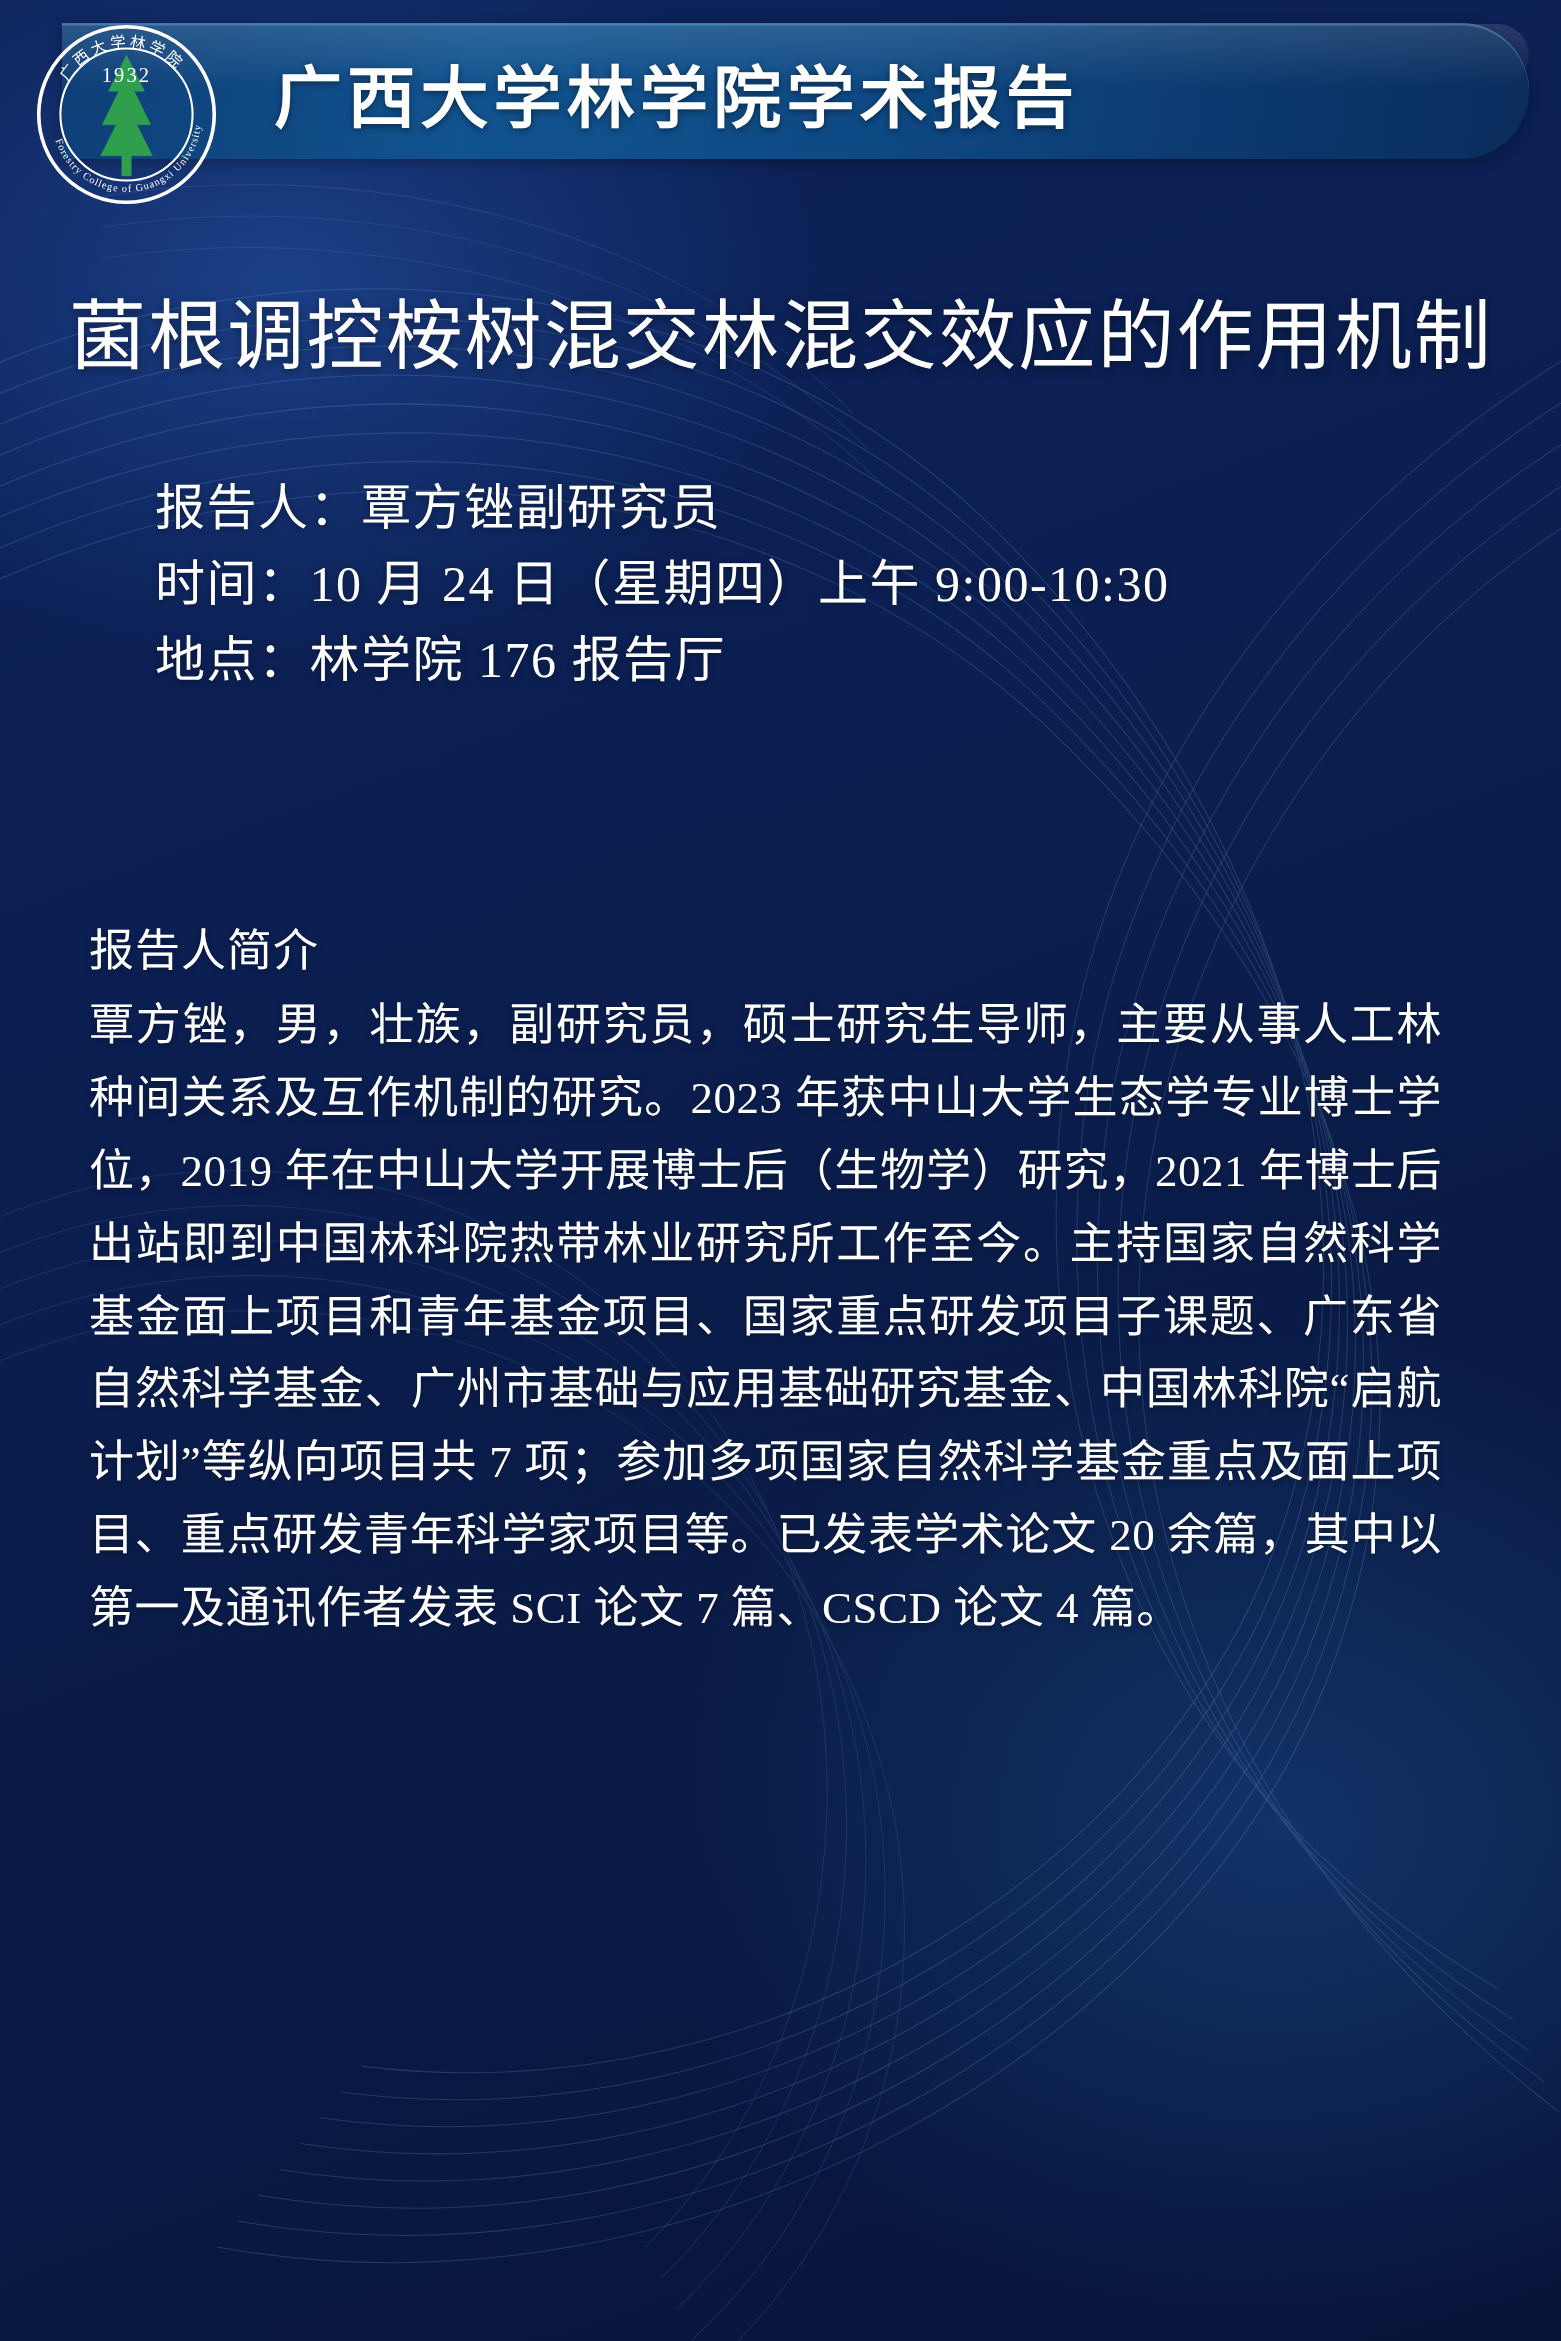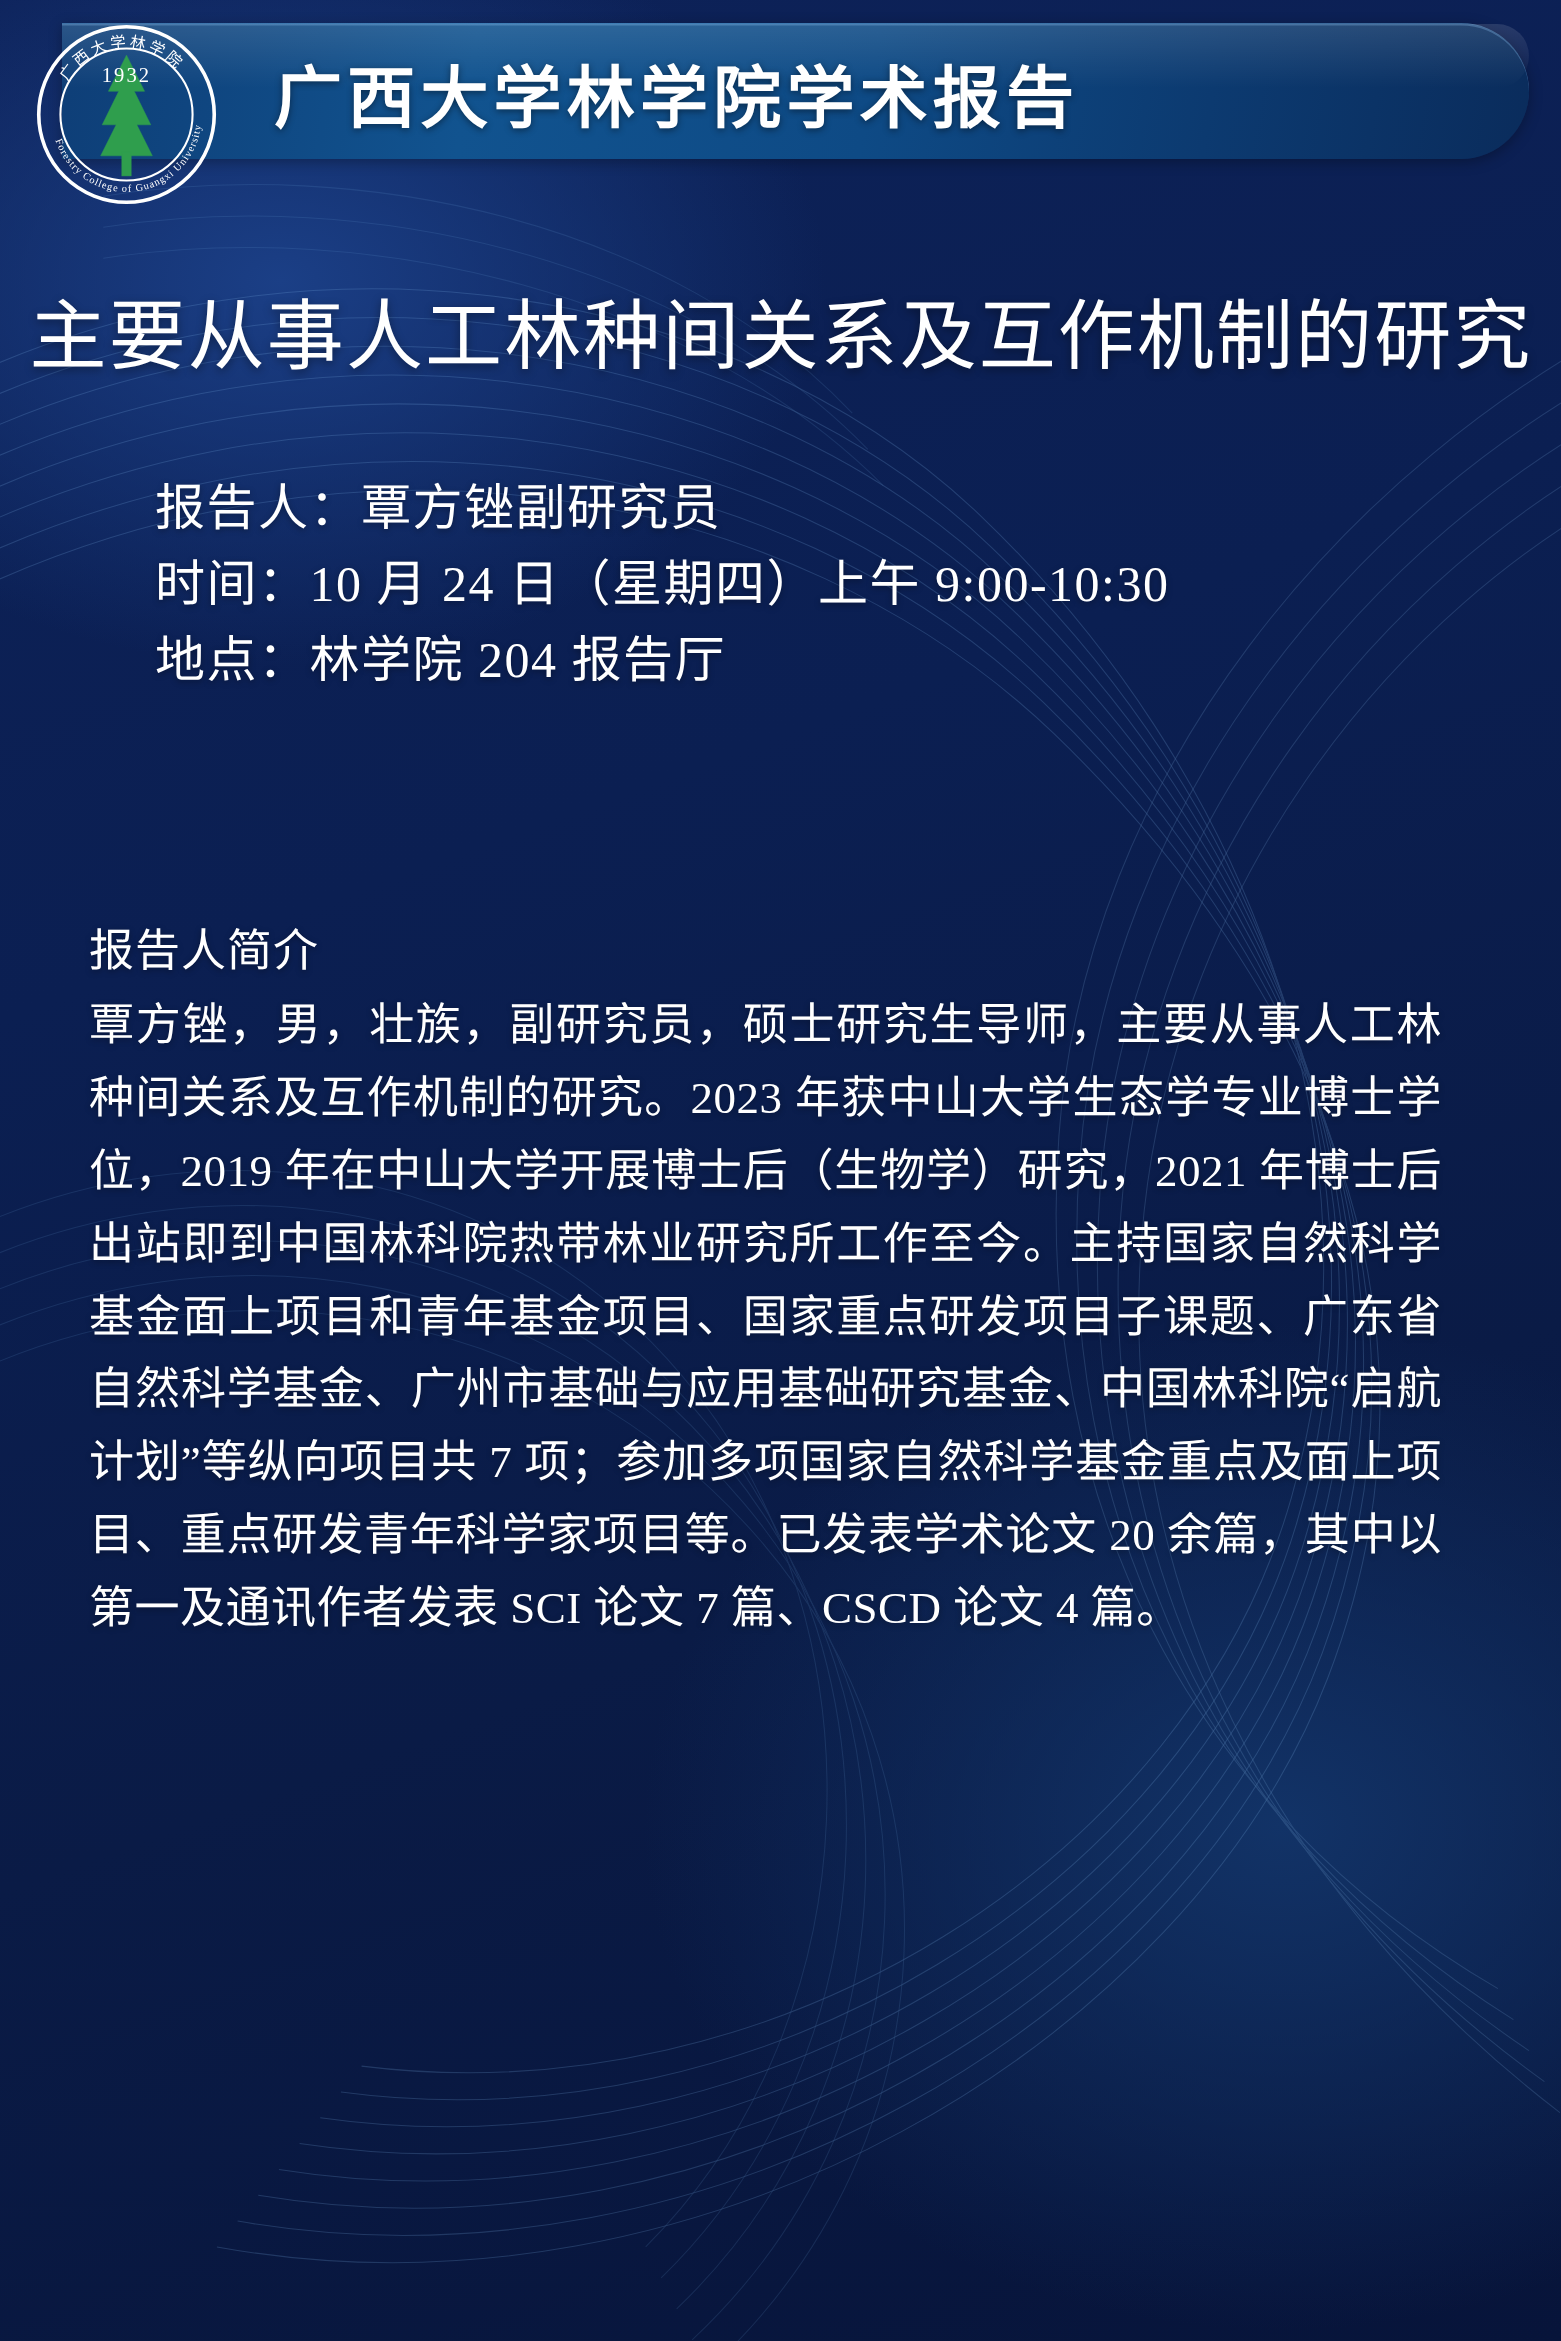--- a/index.html
+++ b/index.html
@@ -197,26 +197,26 @@
 
       <path id="arcBot" d="M40 190 A145 145 0 0 0 330 190" fill="none"></path>
       <text font-family="'Liberation Serif', serif" font-size="20" fill="#ffffff" letter-spacing="2">
         <textPath href="#arcBot" startOffset="10%">Forestry College of Guangxi University</textPath>
       </text>
     </svg>
 
     <div class="header-title">广西大学林学院学术报告</div>
   </div>
 
-  <div class="main-title">主要从事人工林种间关系及互作机制的研究</div>
+  <div class="main-title">菌根调控桉树混交林混交效应的作用机制</div>
 
   <div class="meta">
     <div class="meta-line">报告人：覃方锉副研究员</div>
     <div class="meta-line">时间：10 月 24 日（星期四）上午 9:00-10:30</div>
-    <div class="meta-line">地点：林学院 204 报告厅</div>
+    <div class="meta-line">地点：林学院 176 报告厅</div>
   </div>
 
   <div class="bio">
     <div class="bio-heading">报告人简介</div>
     <div class="bio-body">覃方锉，男，壮族，副研究员，硕士研究生导师，主要从事人工林种间关系及互作机制的研究。2023 年获中山大学生态学专业博士学位，2019 年在中山大学开展博士后（生物学）研究，2021 年博士后出站即到中国林科院热带林业研究所工作至今。主持国家自然科学基金面上项目和青年基金项目、国家重点研发项目子课题、广东省自然科学基金、广州市基础与应用基础研究基金、中国林科院“启航计划”等纵向项目共 7 项；参加多项国家自然科学基金重点及面上项目、重点研发青年科学家项目等。已发表学术论文 20 余篇，其中以第一及通讯作者发表 SCI 论文 7 篇、CSCD 论文 4 篇。</div>
   </div>
 
 </div>
 
 

